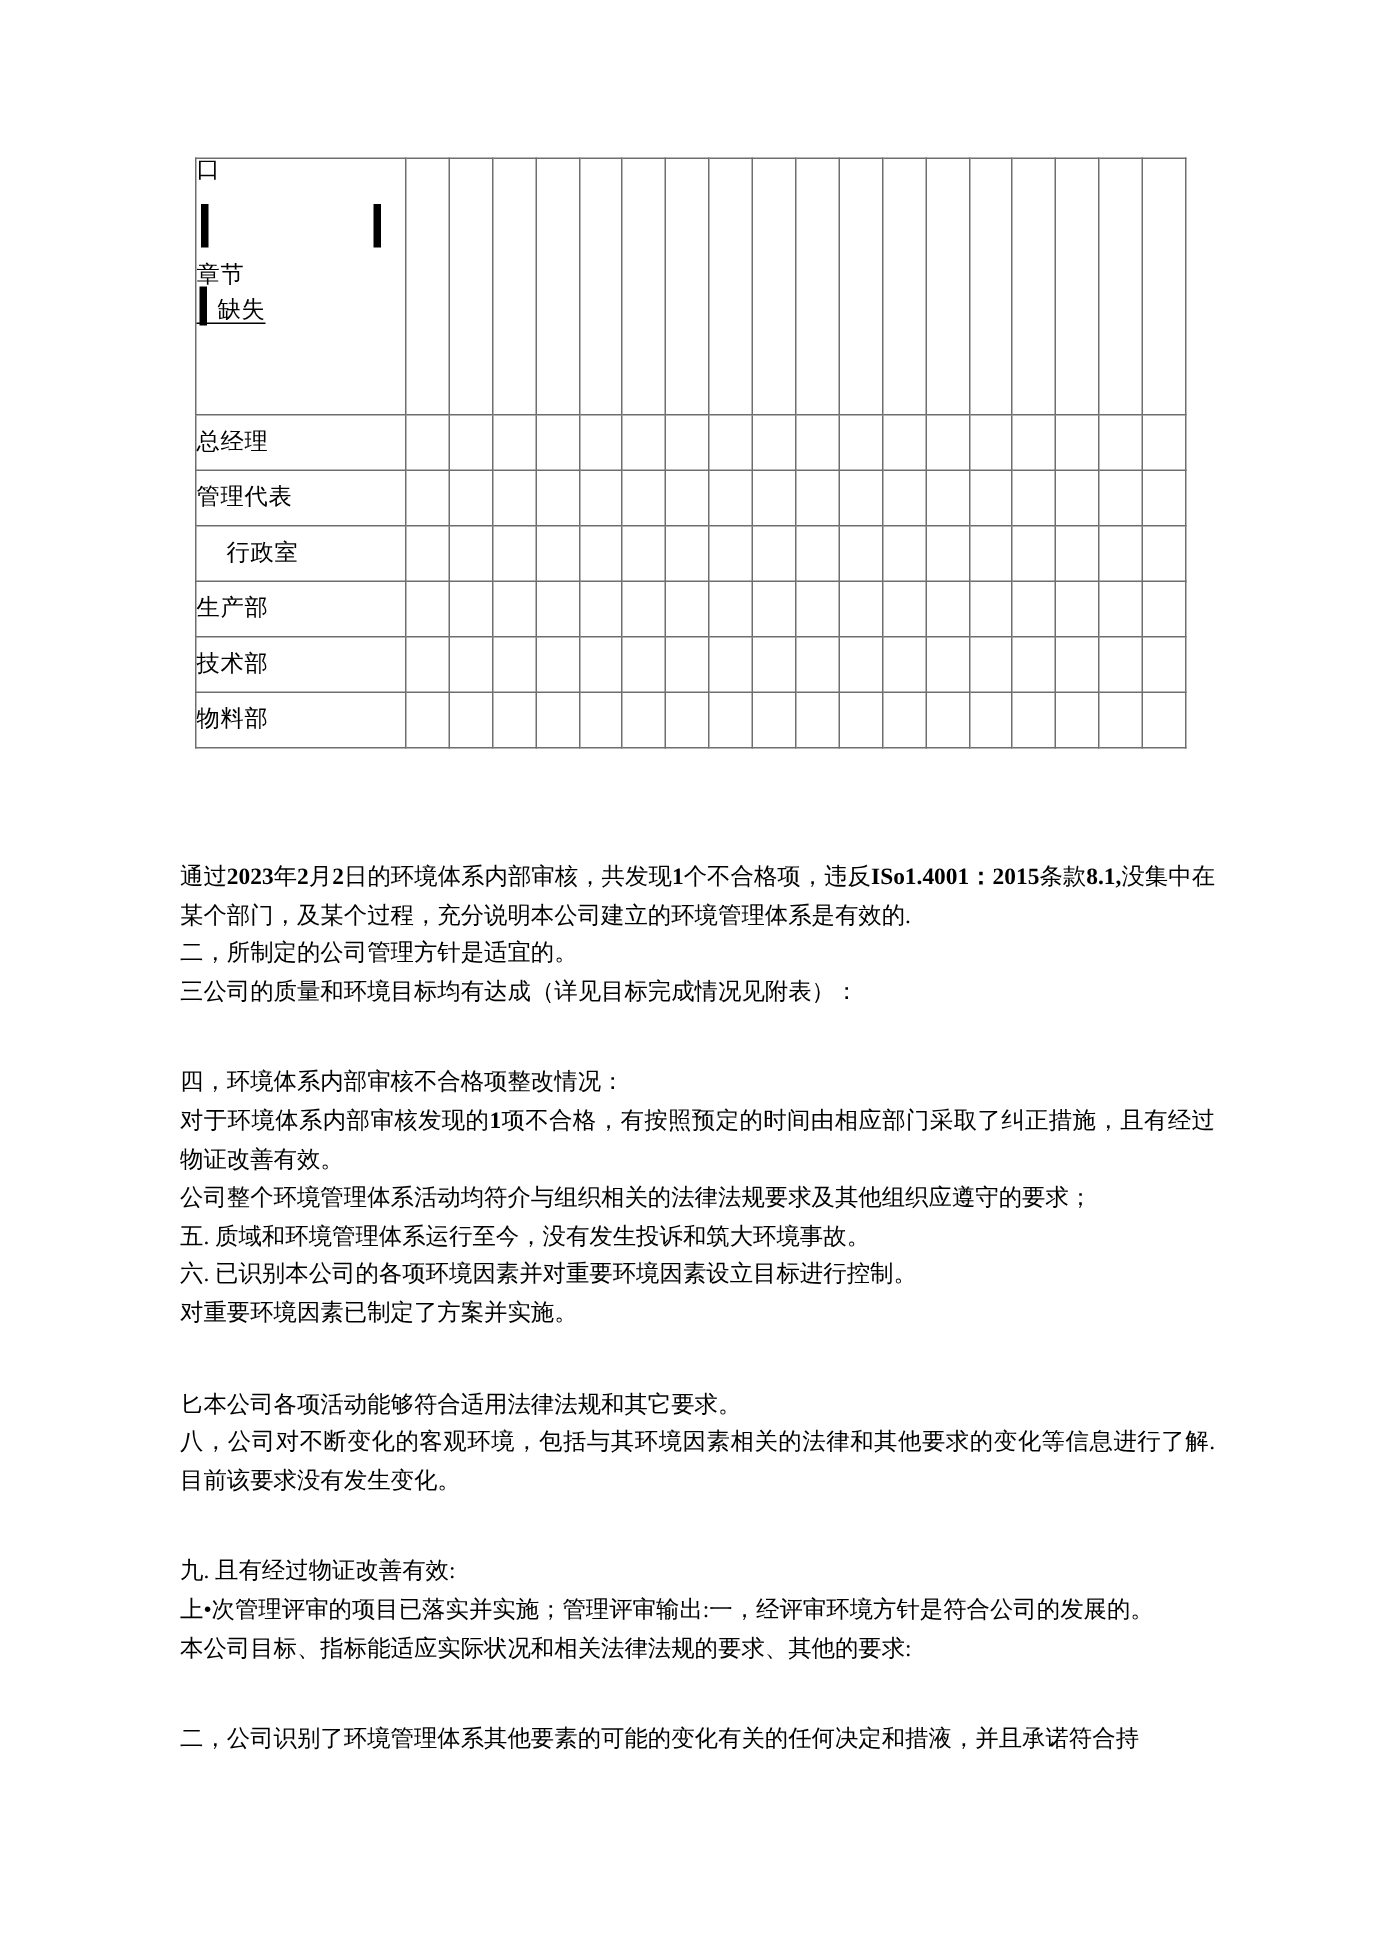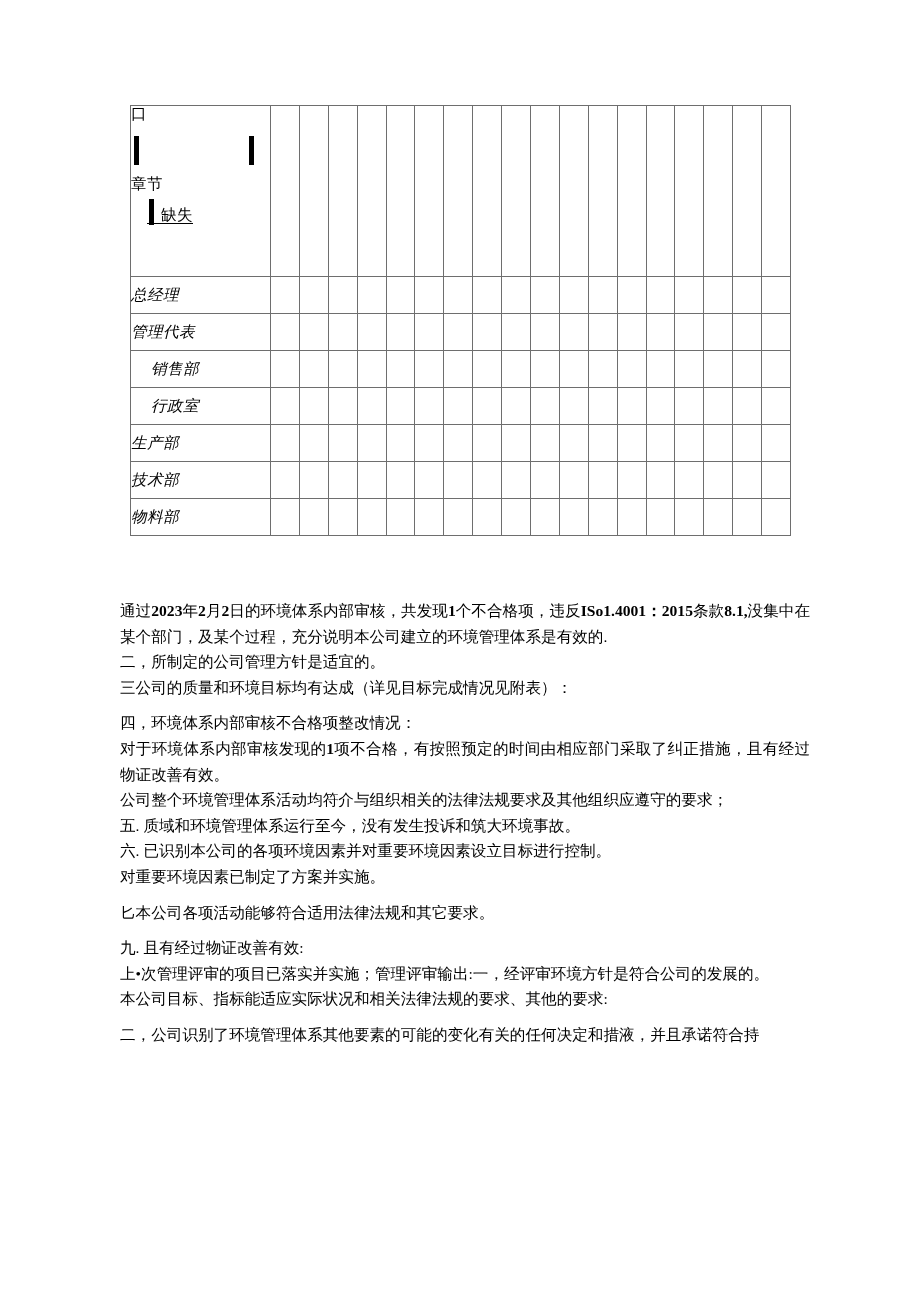--- a/index.html
+++ b/index.html
@@ -41,42 +41,41 @@
     vertical-align: middle;
     font-size: 15.5px;
     line-height: 1.35;
   }
   td.rowlabel {
     width: 140px;
     height: 36px;
     padding-left: 14px;
     white-space: nowrap;
     letter-spacing: 0.5px;
-    font-style: italic;
   }
   td.rowlabel.indent-1 { padding-left: 20px; }
   td.datacell {
     text-align: center;
     font-weight: bold;
     font-size: 15px;
   }
   td.header-cell {
     height: 170px;
     vertical-align: top;
     padding: 10px 0 0 14px;
     position: relative;
   }
   .hdr-stack {
     position: relative;
     height: 100%;
   }
   .hdr-line {
     font-size: 15.5px;
     line-height: 1.0;
-    margin: 16px;
+    margin: 0;
     letter-spacing: 0.5px;
   }
   .hdr-box { margin: 0 0 14px 0; }
   .bar-row {
     position: relative;
     height: 30px;
     margin-bottom: 10px;
   }
   .vbar {
     position: absolute;
@@ -100,28 +99,28 @@
     top: -8px;
     width: 5px;
     height: 26px;
     background: #000000;
   }
 
   
   .body-text {
     position: absolute;
     left: 120px;
-    top: 598px;
+    top: 572px;
     width: 690px;
     font-size: 15.6px;
     line-height: 25.6px;
     text-align: justify;
   }
   .para { margin: 0; }
-  .para.gap { margin-top: 10px; }
+  .para.gap { margin-top: 35px; }
   .b { font-weight: bold; }
 </style>
 </head>
 <body>
 
 <div class="page">
 
   <div class="audit-table-wrap">
     <table class="audit-table">
       <colgroup>
@@ -204,41 +203,20 @@
             <td class="datacell"></td>
             <td class="datacell"></td>
             <td class="datacell"></td>
             <td class="datacell"></td>
             <td class="datacell"></td>
             <td class="datacell"></td>
             <td class="datacell"></td>
             <td class="datacell"></td>
         </tr>
 
-        <tr>
-          <td class="rowlabel indent-1">销售部</td>
-          <td class="datacell"></td>
-            <td class="datacell"></td>
-            <td class="datacell"></td>
-            <td class="datacell"></td>
-            <td class="datacell"></td>
-            <td class="datacell"></td>
-            <td class="datacell"></td>
-            <td class="datacell"></td>
-            <td class="datacell"></td>
-            <td class="datacell"></td>
-            <td class="datacell"></td>
-            <td class="datacell"></td>
-            <td class="datacell"></td>
-            <td class="datacell"></td>
-            <td class="datacell"></td>
-            <td class="datacell"></td>
-            <td class="datacell"></td>
-            <td class="datacell"></td>
-        </tr>
 
         <tr>
           <td class="rowlabel indent-1">行政室</td>
           <td class="datacell"></td>
             <td class="datacell"></td>
             <td class="datacell"></td>
             <td class="datacell"></td>
             <td class="datacell"></td>
             <td class="datacell"></td>
             <td class="datacell"></td>
@@ -341,20 +319,21 @@
 
     <p class="para">五. 质域和环境管理体系运行至今，没有发生投诉和筑大环境事故。</p>
 
     <p class="para">六. 已识别本公司的各项环境因素并对重要环境因素设立目标进行控制。</p>
 
     <p class="para">对重要环境因素已制定了方案并实施。</p>
 
 
     <p class="para gap">匕本公司各项活动能够符合适用法律法规和其它要求。</p>
 
+    <p class="para">八，公司对不断变化的客观环境，包括与其环境因素相关的法律和其他要求的变化等信息进行了解. 目前该要求没有发生变化。</p>
 
     <p class="para gap">九. 且有经过物证改善有效:</p>
 
     <p class="para">上•次管理评审的项目已落实并实施；管理评审输出:一，经评审环境方针是符合公司的发展的。</p>
 
     <p class="para">本公司目标、指标能适应实际状况和相关法律法规的要求、其他的要求:</p>
 
     <p class="para gap">二，公司识别了环境管理体系其他要素的可能的变化有关的任何决定和措液，并且承诺符合持</p>
 
   </div>

